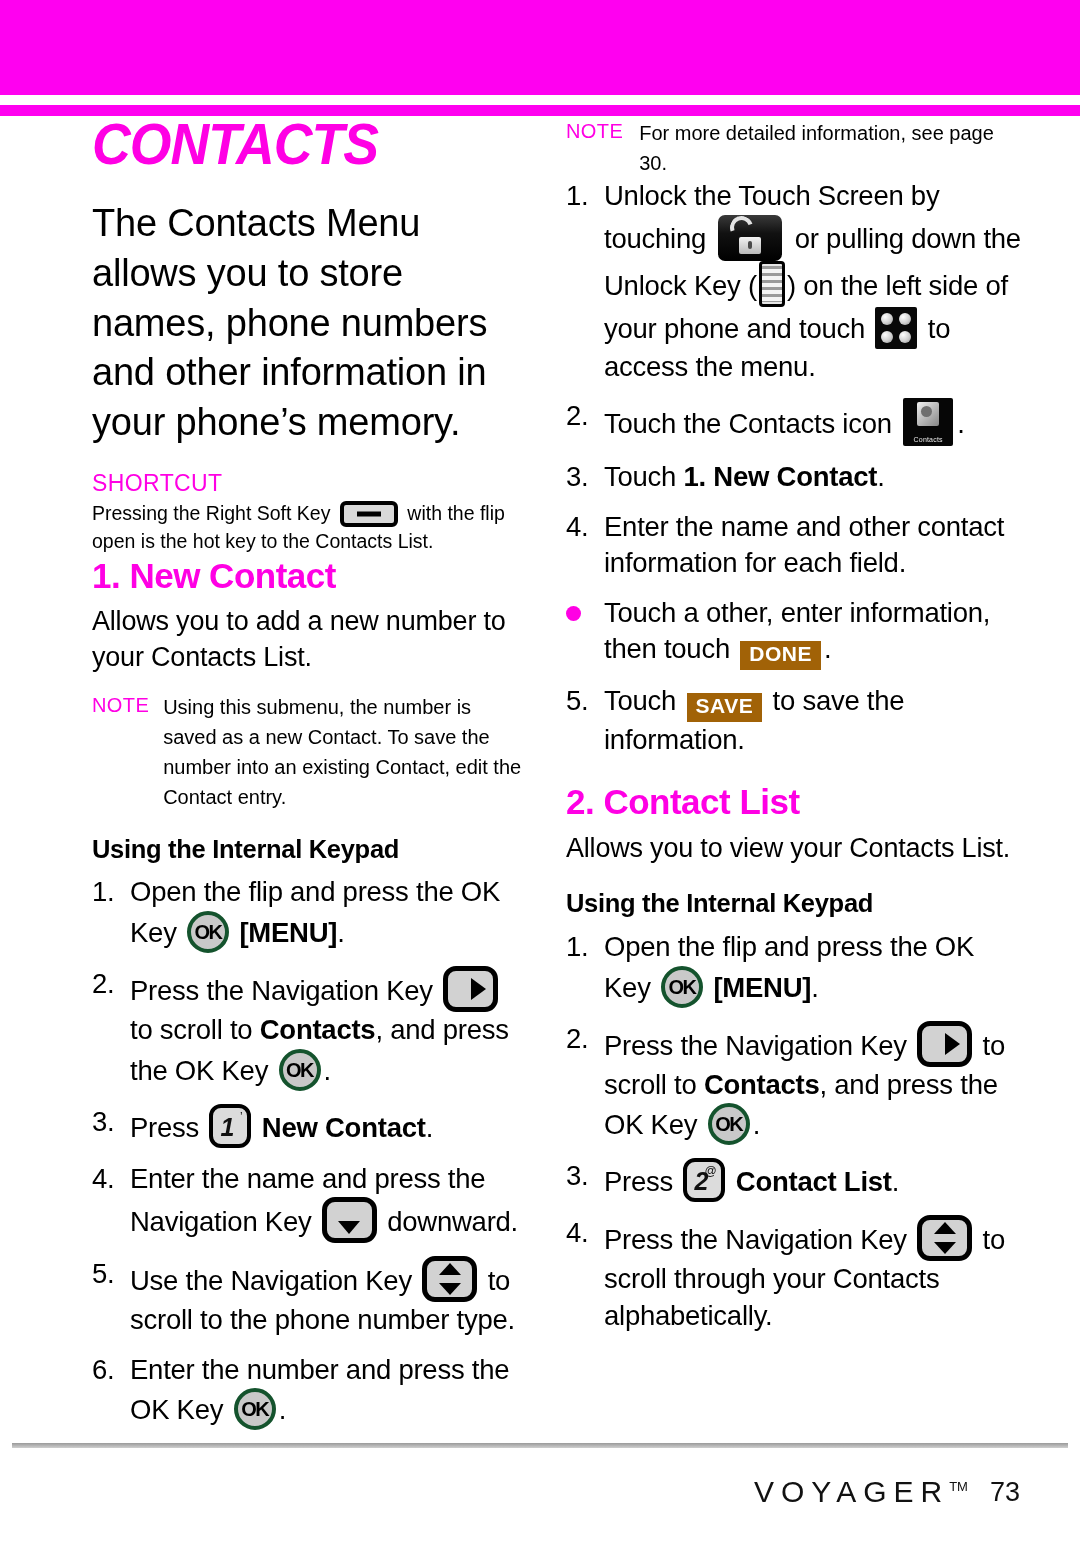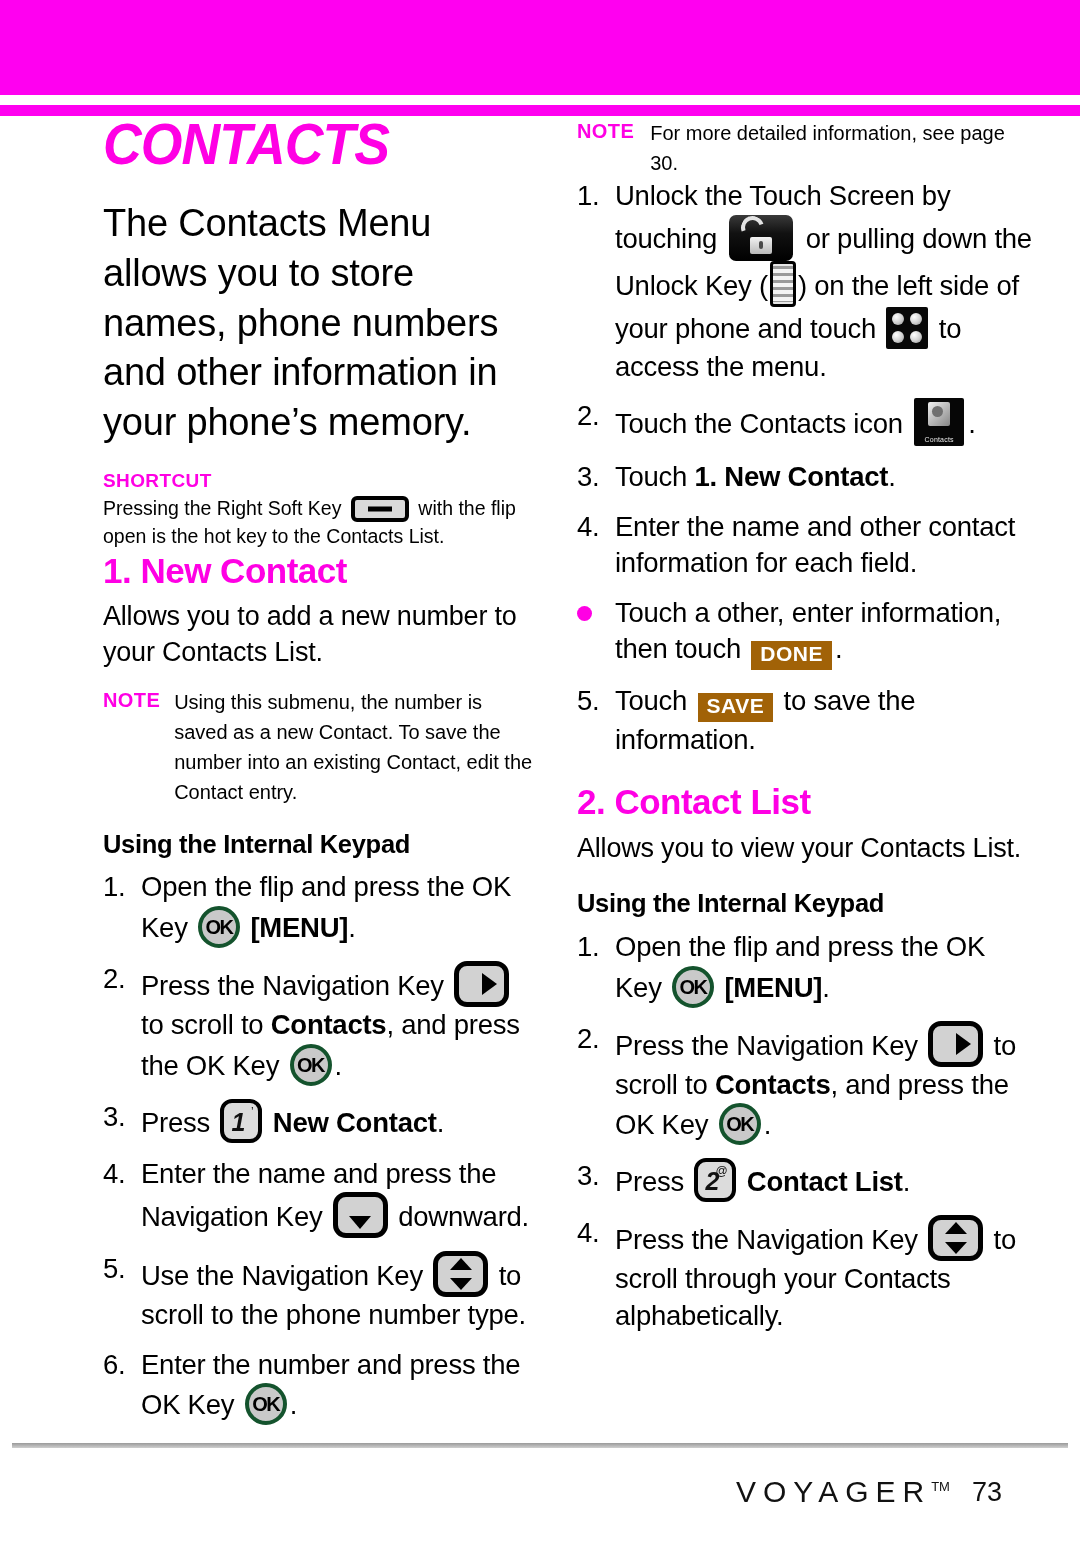--- a/index.html
+++ b/index.html
@@ -28,21 +28,21 @@
     position: absolute;
     left: 0; top: 105px;
     width: 1080px;
     height: 11px;
     background: #ff00f0;
   }
 
   
   .page {
     position: absolute;
-    left: 11px; top: 116px;
+    left: 0; top: 116px;
     width: 936px;
     height: 1320px;
   }
   .col {
     position: absolute;
     top: 0;
     width: 435px;
   }
   .col-left  { left: 92px; }
   .col-right { left: 566px; width: 455px; }
@@ -86,39 +86,39 @@
   }
   .desc {
     font-size: 27px;
     line-height: 1.33;
     margin: 0 0 6px 0;
     letter-spacing: -0.2px;
   }
 
   
   .shortcut-label {
-    font-size: 19px;
-    font-weight: bold;
+    font-size: 23px;
+    font-weight: normal;
     color: #ff00e4;
     letter-spacing: 0.4px;
     margin: 16px 0 2px 0;
   }
   .shortcut-body {
     font-size: 19.5px;
     line-height: 1.46;
     margin: 0;
   }
   .note {
     display: flex;
     align-items: flex-start;
     margin: 16px 0 0 0;
   }
   .note-label {
     font-size: 20px;
-    font-weight: bold;
+    font-weight: normal;
     color: #ff00e4;
     letter-spacing: 0.4px;
     flex: 0 0 auto;
     padding-top: 2px;
     margin-right: 14px;
     text-align: right;
   }
   .note-body {
     font-size: 20px;
     line-height: 1.5;
@@ -416,21 +416,21 @@
     background: linear-gradient(180deg,#9a9a9a,#cfcfcf);
   }
   .footer {
     position: absolute;
     left: 0; top: 1462px;
     width: 1080px;
     height: 60px;
     display: flex;
     align-items: center;
     justify-content: flex-end;
-    padding-right: 78px;
+    padding-right: 60px;
     box-sizing: border-box;
   }
   .brand {
     font-size: 30px;
     letter-spacing: 7px;
     color: #111;
     font-weight: normal;
   }
   .brand sup {
     font-size: 13px;

